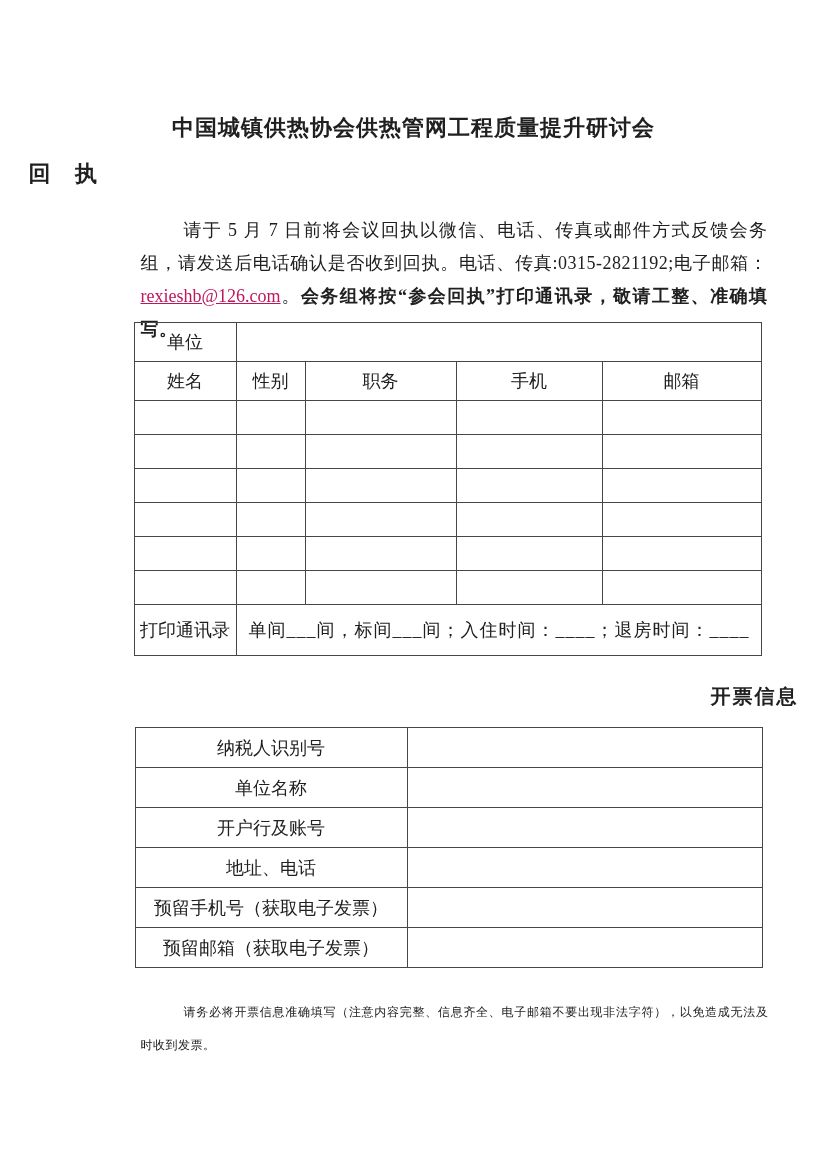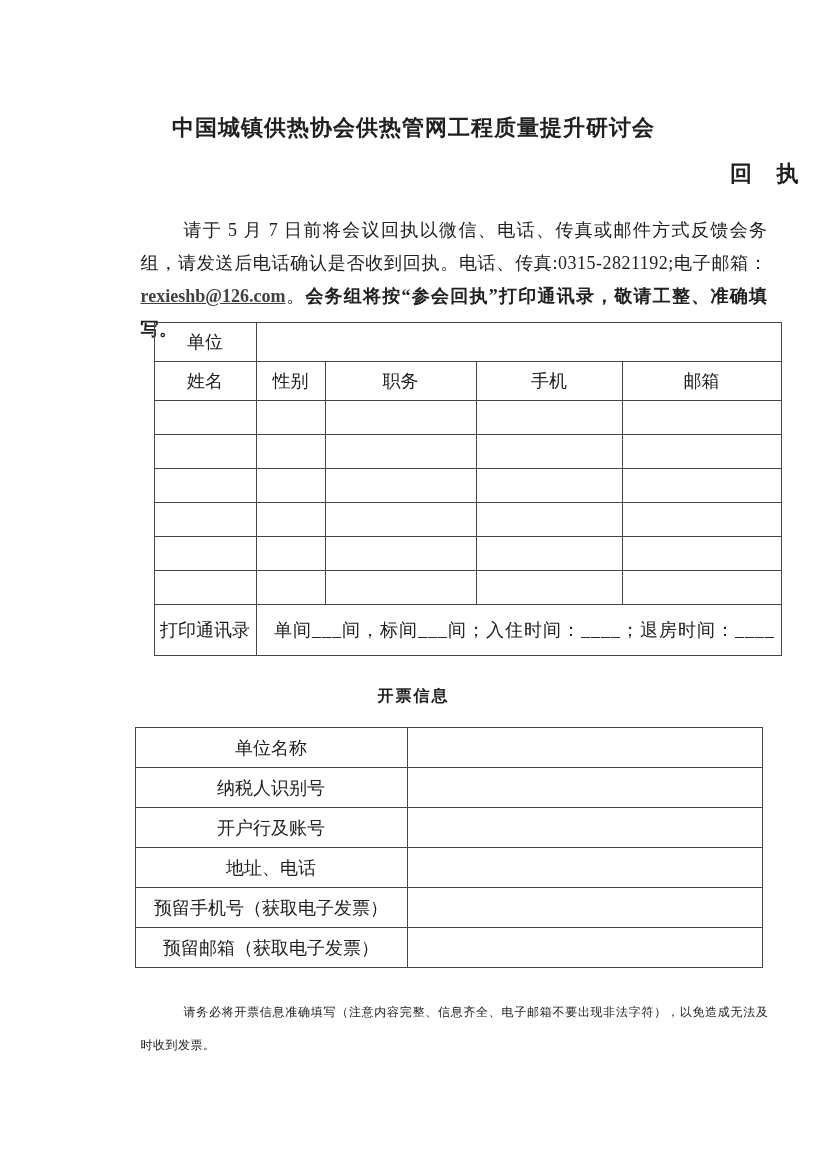--- a/index.html
+++ b/index.html
@@ -19,75 +19,74 @@
     text-align: center;
     font-family: "Liberation Sans", sans-serif;
     font-weight: bold;
     font-size: 22px;
     line-height: 32px;
     letter-spacing: 1px;
   }
   .doc-subtitle {
     position: absolute;
     top: 158px; left: 0; right: 0;
-    text-align: right;
+    text-align: left;
     font-family: "Liberation Sans", sans-serif;
     font-weight: bold;
     font-size: 22px;
     line-height: 32px;
     white-space: pre;
   }
   .intro {
     position: absolute;
     top: 196px; left: 112px;
     width: 627px;
     font-size: 18px;
     line-height: 33px;
     text-align: justify;
     text-indent: 43px;
     letter-spacing: 0.5px;
   }
   .intro a.email-link {
-    color: #404040;
+    color: #be185d;
     text-decoration: underline;
     letter-spacing: 0;
-    font-weight: bold;
   }
   .intro .bold-part { font-weight: bold; }
 
   table.grid {
     position: absolute;
     border-collapse: collapse;
     table-layout: fixed;
     font-size: 18px;
   }
   table.grid td {
     border: 1px solid #464646;
     text-align: center;
     vertical-align: middle;
     padding: 0;
     overflow: hidden;
   }
-  .reply-table { left: 105px; top: 322px; width: 627px; margin-left: 20px; }
+  .reply-table { left: 105px; top: 322px; width: 627px; }
   .reply-table tr.row-unit td   { height: 38px; }
   .reply-table tr.row-head td   { height: 38px; }
   .reply-table tr.row-empty td  { height: 33px; }
   .reply-table tr.row-room td   { height: 50px; }
   .reply-table td.room-value {
-    text-align: center;
+    text-align: left;
     padding-left: 12px;
     letter-spacing: 1px;
   }
   .invoice-heading {
     position: absolute;
     top: 681px; left: 0; right: 0;
-    text-align: center;
+    text-align: right;
     font-family: "Liberation Sans", sans-serif;
     font-weight: bold;
-    font-size: 16px;
+    font-size: 20px;
     line-height: 30px;
     letter-spacing: 2px;
   }
   .invoice-table { left: 106px; top: 727px; width: 627px; }
   .invoice-table tr td { height: 39px; }
   .note {
     position: absolute;
     top: 984px; left: 112px;
     width: 628px;
     font-size: 12px;
@@ -178,25 +177,25 @@
 
   <div class="invoice-heading">开票信息</div>
 
   <table class="grid invoice-table">
     <colgroup>
       <col style="width:272px">
       <col style="width:355px">
     </colgroup>
     <tbody>
       <tr>
+        <td>纳税人识别号</td>
+        <td></td>
+      </tr>
+      <tr>
         <td>单位名称</td>
-        <td></td>
-      </tr>
-      <tr>
-        <td>纳税人识别号</td>
         <td></td>
       </tr>
       <tr>
         <td>开户行及账号</td>
         <td></td>
       </tr>
       <tr>
         <td>地址、电话</td>
         <td></td>
       </tr>

